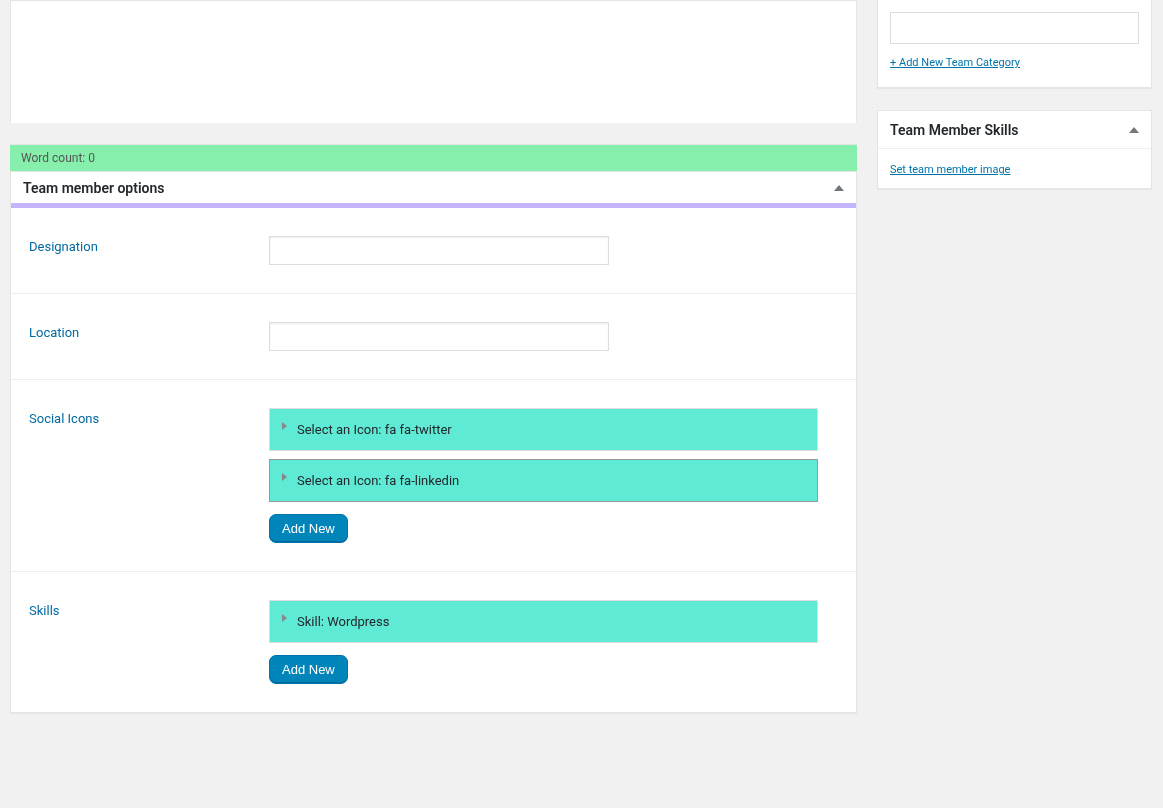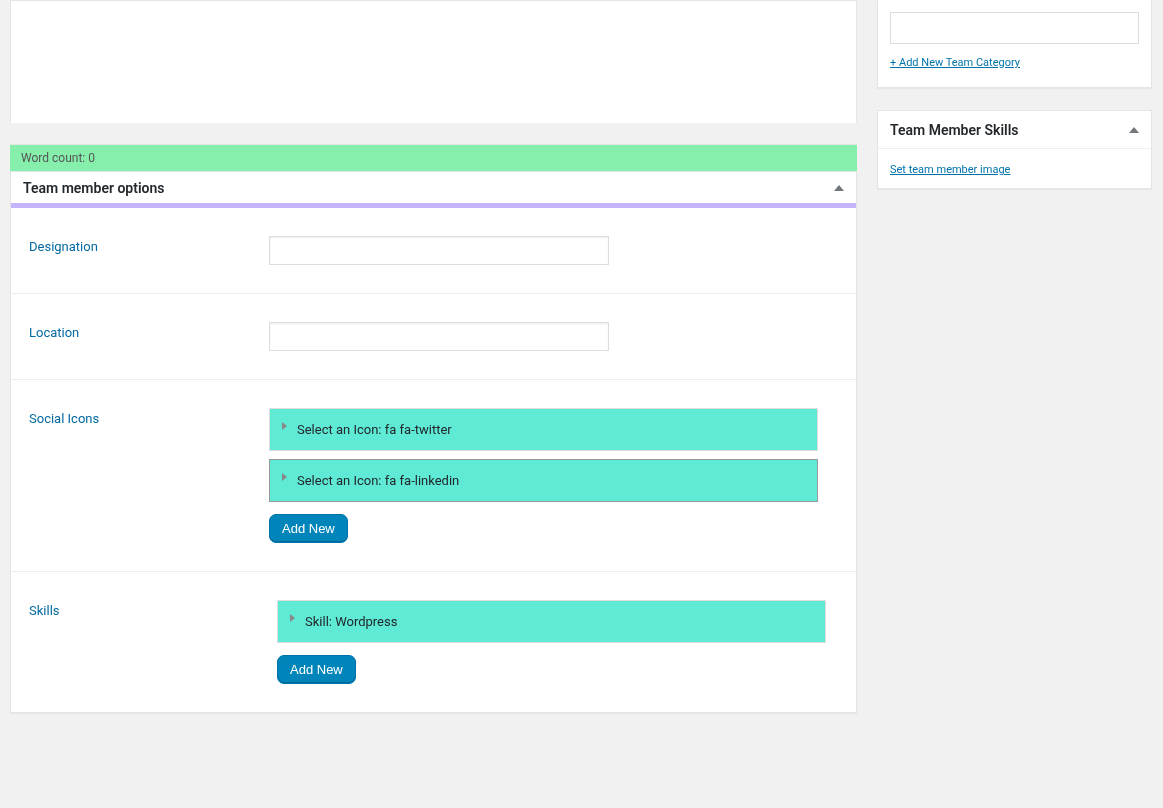--- a/index.html
+++ b/index.html
@@ -66,21 +66,20 @@
     .inside {
       padding: 0;
     }
     .field-row {
       display: flex;
       border-bottom: 1px solid #eee;
       padding: 28px 12px 28px 18px;
     }
     .field-row:last-child {
       border-bottom: none;
-      gap: 8px;
     }
     .field-label {
       width: 240px;
       padding-top: 3px;
       font-size: 13px;
       color: #0369a1;
     }
     .field-control {
       flex: 1;
     }

